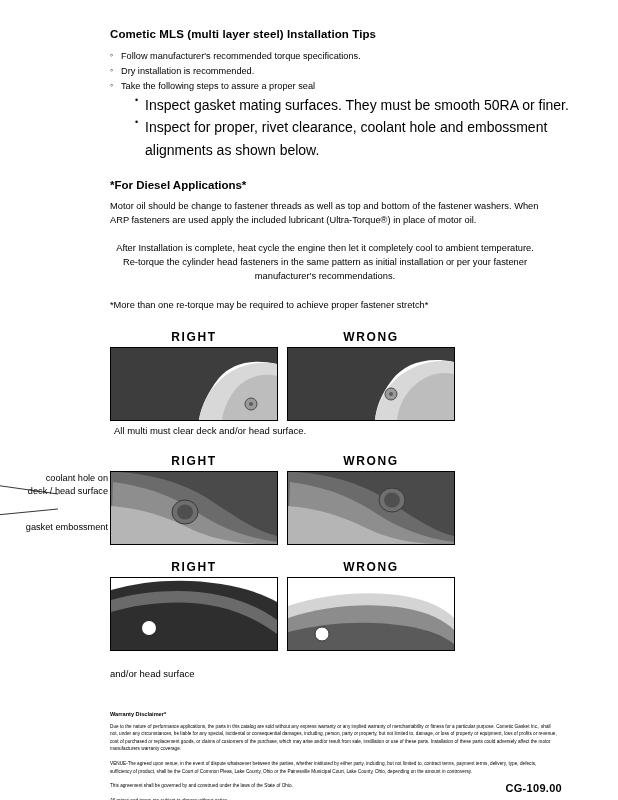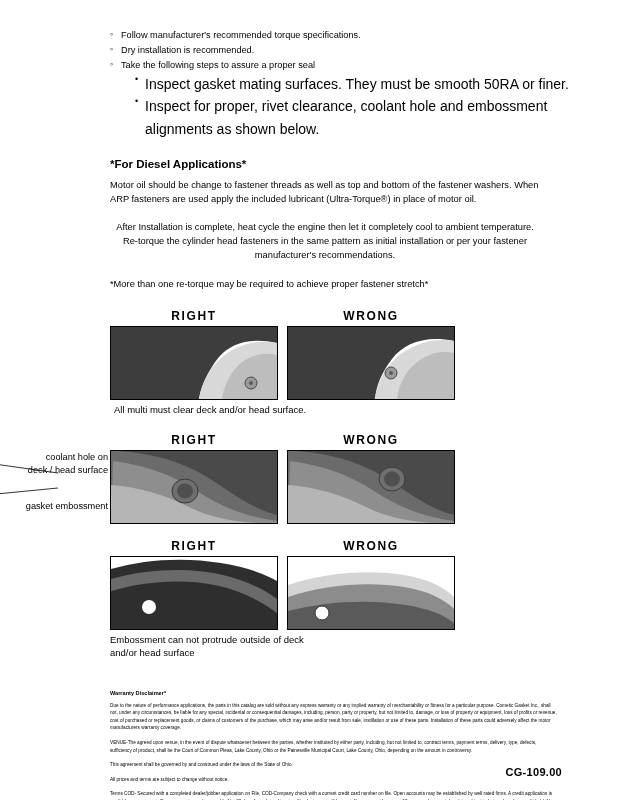--- a/index.html
+++ b/index.html
@@ -160,31 +160,32 @@
   }
   .warranty p {
     font-size: 4.7px;
     line-height: 1.62;
     margin: 0 0 7px 0;
     text-align: left;
   }
   .docnum {
     position: absolute;
     right: 56px;
-    bottom: 22px;
+    bottom: 6px;
     font-size: 11px;
     font-weight: bold;
     letter-spacing: 0.3px;
   }
 </style>
 </head>
 <body>
 
 <div class="page">
 
+  <h1 class="title">Cometic MLS (multi layer steel) Installation Tips</h1>
 
   <ul class="bullets">
     <li>Follow manufacturer's recommended torque specifications.</li>
     <li>Dry installation is recommended.</li>
     <li>
       <span>Take the following steps to assure a proper seal</span>
       <ul class="sub">
         <li>Inspect gasket mating surfaces.  They must be smooth 50RA or finer.</li>
         <li>Inspect for proper, rivet clearance, coolant hole and embossment alignments as shown below.</li>
       </ul>
@@ -295,21 +296,21 @@
               <rect x="0" y="0" width="166" height="72" fill="#ffffff"></rect>
               <path d="M0,28 C36,16 80,12 116,18 C140,22 156,30 166,40 L166,72 L0,72 Z" fill="#d4d4d4"></path>
               <path d="M0,40 C36,28 80,24 116,30 C140,34 156,42 166,52 L166,72 L0,72 Z" fill="#8c8c8c"></path>
               <path d="M0,54 C38,44 82,42 118,48 C142,52 156,58 166,66 L166,72 L0,72 Z" fill="#5a5a5a"></path>
               <circle cx="34" cy="56" r="7" fill="#ffffff" stroke="#333" stroke-width="1"></circle>
             </svg>
           </div>
         </div>
       </div>
       <div class="caption">
-        <span>Embossment can not protrude outside of deck</span><br>
+        <br>
         <span>and/or head surface</span>
       </div>
     </div>
 
   </div>
 
   <div class="warranty">
     <h3>Warranty Disclaimer*</h3>
     <p>Due to the nature of performance applications, the parts in this catalog are sold without any express warranty or any implied warranty of merchantability or fitness for a particular purpose.  Cometic Gasket Inc., shall not, under any circumstances, be liable for any special, incidental or consequential damages, including, person, party or property, but not limited to, damage, or loss of property or equipment, loss of profits or revenue, cost of purchased or replacement goods, or claims of customers of the purchase, which may arise and/or result from sale, instillation or use of these parts.  Installation of these parts could adversely affect the motor manufacturers warranty coverage.</p>
     <p>VENUE-The agreed upon venue, in the event of dispute whatsoever between the parties, whether instituted by either party, including, but not limited to, contract terms, payment terms, delivery, type, defects, sufficiency of product, shall be the Court of Common Pleas, Lake County, Ohio or the Painesville Municipal Court, Lake County, Ohio, depending on the amount in controversy.</p>

